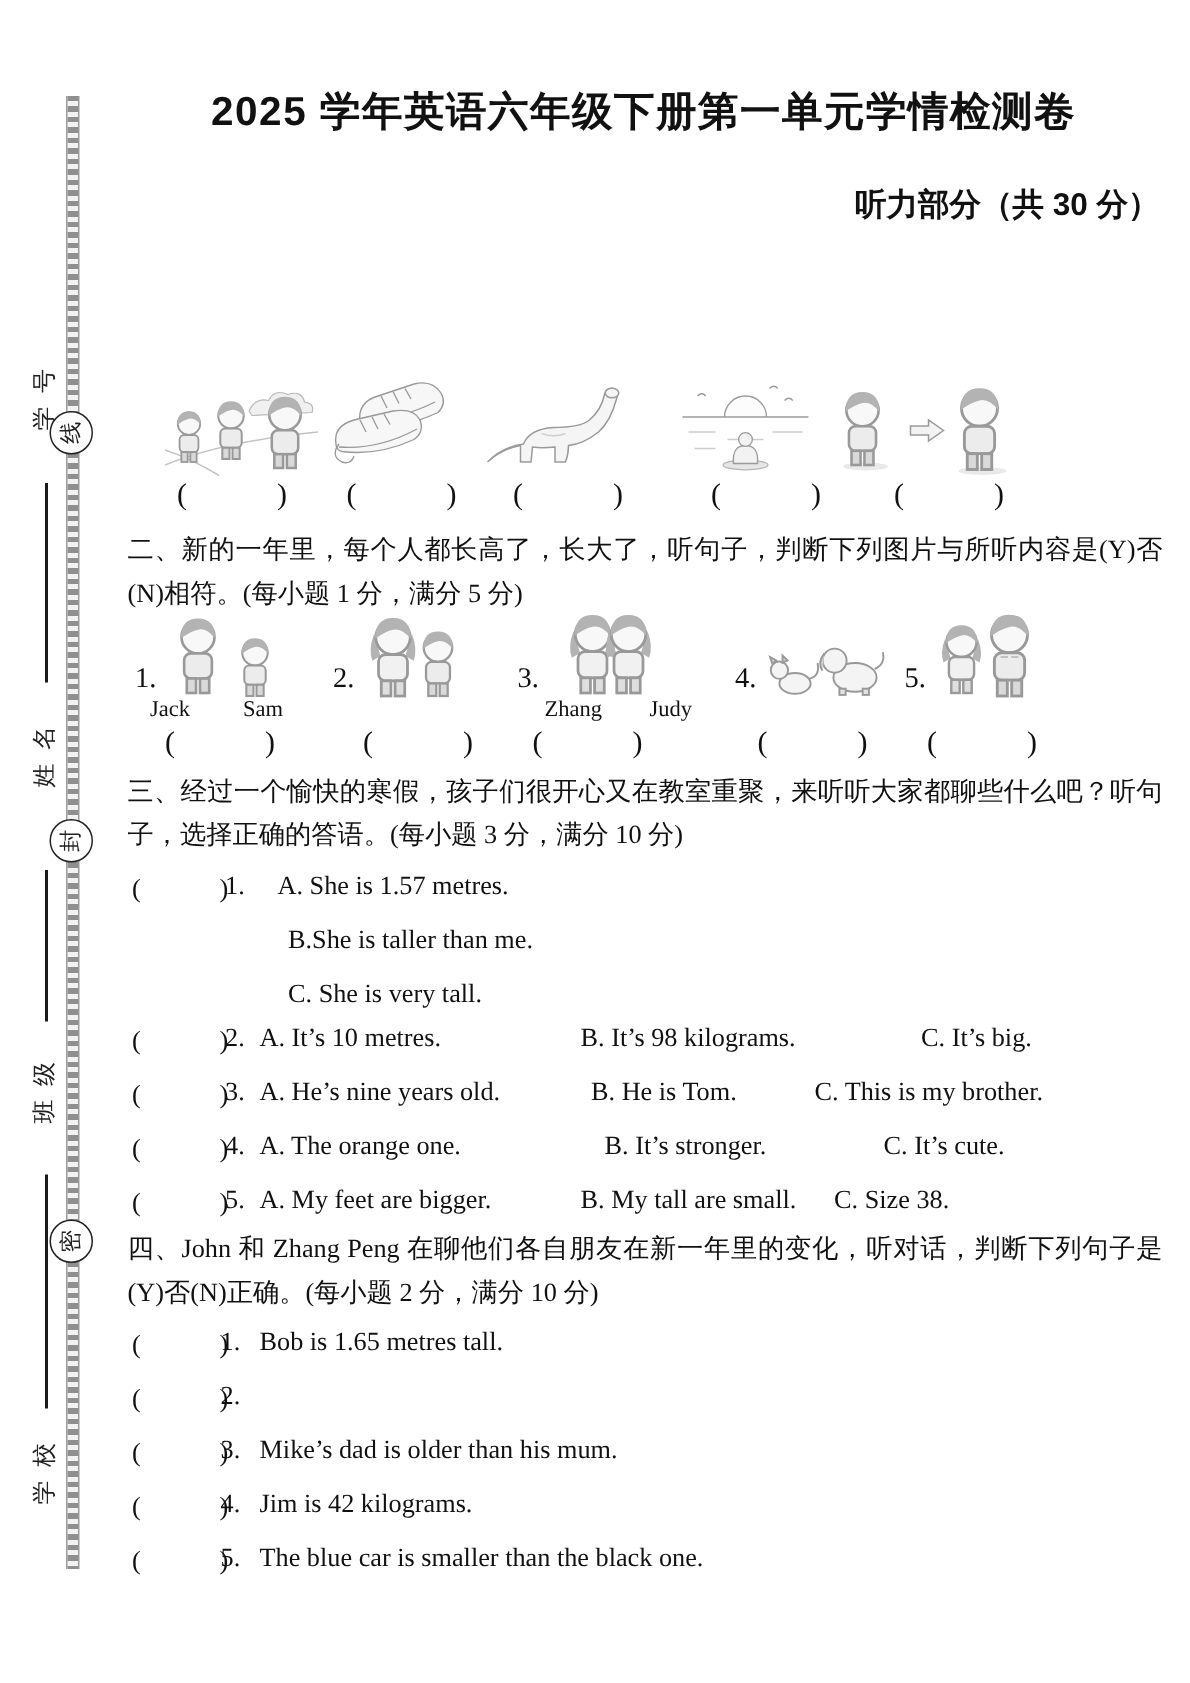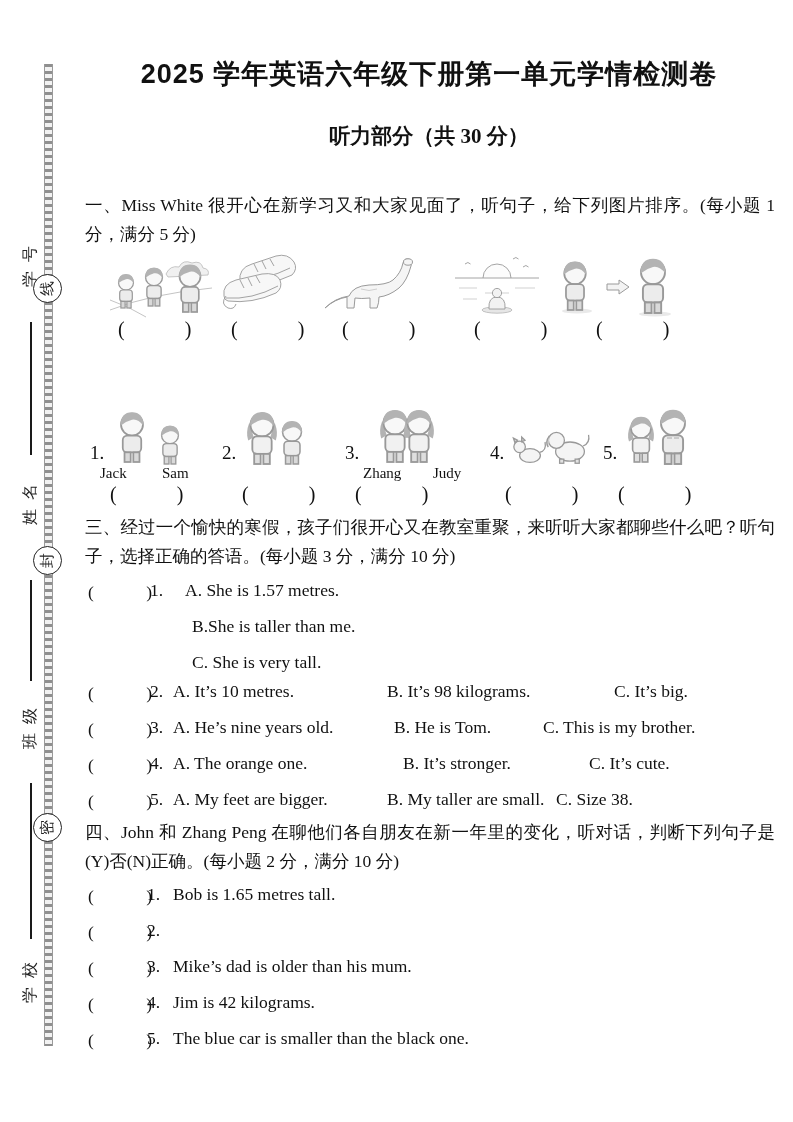--- a/index.html
+++ b/index.html
@@ -13,22 +13,22 @@
   .vlabel{position:absolute;transform:translate(-50%,-50%) rotate(-90deg);white-space:nowrap;
     font-size:16px;letter-spacing:9px;color:#222;}
   .vblank{position:absolute;left:30px;width:1.5px;background:#1a1a1a;}
   .seal-circle{position:absolute;left:33px;width:27px;height:27px;border:1.6px solid #222;
     border-radius:50%;background:#fff;display:flex;align-items:center;justify-content:center;}
   .seal-circle span{transform:rotate(-90deg);font-size:15px;color:#222;}
 
   
   .title{position:absolute;left:85px;width:688px;top:56px;text-align:center;
     font-family:"Liberation Sans","DejaVu Sans",sans-serif;font-weight:bold;font-size:27px;letter-spacing:1px;}
-  .subtitle{position:absolute;left:85px;width:688px;top:122px;text-align:center;
-    font-family:Liberation Serif, serif;font-weight:bold;font-size:21px;}
+  .subtitle{position:absolute;left:85px;width:688px;top:122px;text-align:right;
+    font-family:Liberation Sans, sans-serif;font-weight:bold;font-size:21px;}
 
   .para{position:absolute;left:85px;width:690px;font-size:17.5px;line-height:29px;text-align:justify;}
 
   
   .imgrow{position:absolute;left:85px;width:690px;}
   .cell{position:absolute;bottom:0;}
   .brow{position:absolute;left:85px;width:690px;height:30px;}
   .bracket{position:absolute;font-size:20px;letter-spacing:0;white-space:pre;}
   .inum{position:absolute;font-size:19px;}
   .figlabel{position:absolute;font-size:15px;}
@@ -97,21 +97,20 @@
   <div class="seal-circle" style="top:546px">
       <span>封</span>
     </div>
   <div class="seal-circle" style="top:813px">
       <span>密</span>
     </div>
 
   <div class="title">2025 学年英语六年级下册第一单元学情检测卷</div>
   <div class="subtitle">听力部分（共 30 分）</div>
 
-  <div class="para" style="top:191px">一、Miss White 很开心在新学习又和大家见面了，听句子，给下列图片排序。(每小题 1 分，满分 5 分)</div>
 
   <div class="imgrow" style="top:249px;height:69px">
 
     <div class="cell" style="left:25px">
       <svg width="102" height="68" viewBox="0 0 102 68">
         <path d="M0,60 Q40,44 102,38" stroke="#c4c4c4" fill="none"></path>
         <path d="M0,50 Q18,56 36,67" stroke="#c4c4c4" fill="none"></path>
         <path d="M56,24 q4,-9 13,-7 q4,-8 13,-4 q9,-3 11,5 q7,1 5,7 l-40,2 Z" fill="#f0f0f0" stroke="#b9b9b9" stroke-width="0.8"></path>
         <use href="#boy" transform="translate(16,58) scale(1.5)"></use>
         <use href="#boy" transform="translate(44,56) scale(1.7)"></use>
@@ -167,20 +166,21 @@
   </div>
 
   <div class="brow" style="top:316px">
     <span class="bracket" style="left:33px">(　　　)</span>
     <span class="bracket" style="left:146px">(　　　)</span>
     <span class="bracket" style="left:257px">(　　　)</span>
     <span class="bracket" style="left:389px">(　　　)</span>
     <span class="bracket" style="left:511px">(　　　)</span>
   </div>
 
+  <div class="para" style="top:352px">二、新的一年里，每个人都长高了，长大了，听句子，判断下列图片与所听内容是(Y)否(N)相符。(每小题 1 分，满分 5 分)</div>
 
   <div class="imgrow" style="top:406px;height:76px">
 
     <div class="cell" style="left:5px;width:112px;height:76px">
       <span class="inum" style="left:0;bottom:18px">1.</span>
       <svg width="92" height="58" viewBox="0 0 92 58" style="position:absolute;left:16px;bottom:16px">
         <use href="#boy" transform="translate(26,54) scale(2.2)"></use>
         <use href="#boy" transform="translate(64,56) scale(1.7)"></use>
       </svg>
       <span class="figlabel" style="left:10px;bottom:0">Jack</span>
@@ -263,21 +263,21 @@
     <span style="left:3px">(　　　)</span>
     <span style="left:65px">4.</span>
     <span style="left:88px">A. The orange one.</span>
     <span style="left:318px">B. It’s stronger.</span>
     <span style="left:504px">C. It’s cute.</span>
   </div>
   <div class="qrow" style="top:789px">
     <span style="left:3px">(　　　)</span>
     <span style="left:65px">5.</span>
     <span style="left:88px">A. My feet are bigger.</span>
-    <span style="left:302px">B. My taller are small.</span>
+    <span style="left:302px">B. My tall are small.</span>
     <span style="left:471px">C. Size 38.</span>
   </div>
 
   <div class="para" style="top:818px">四、John 和 Zhang Peng 在聊他们各自朋友在新一年里的变化，听对话，判断下列句子是(Y)否(N)正确。(每小题 2 分，满分 10 分)</div>
 
   <div class="qrow" style="top:884px">
     <span style="left:3px">(　　　)</span>
     <span style="left:62px">1.</span>
     <span style="left:88px">Bob is 1.65 metres tall.</span>
   </div>

